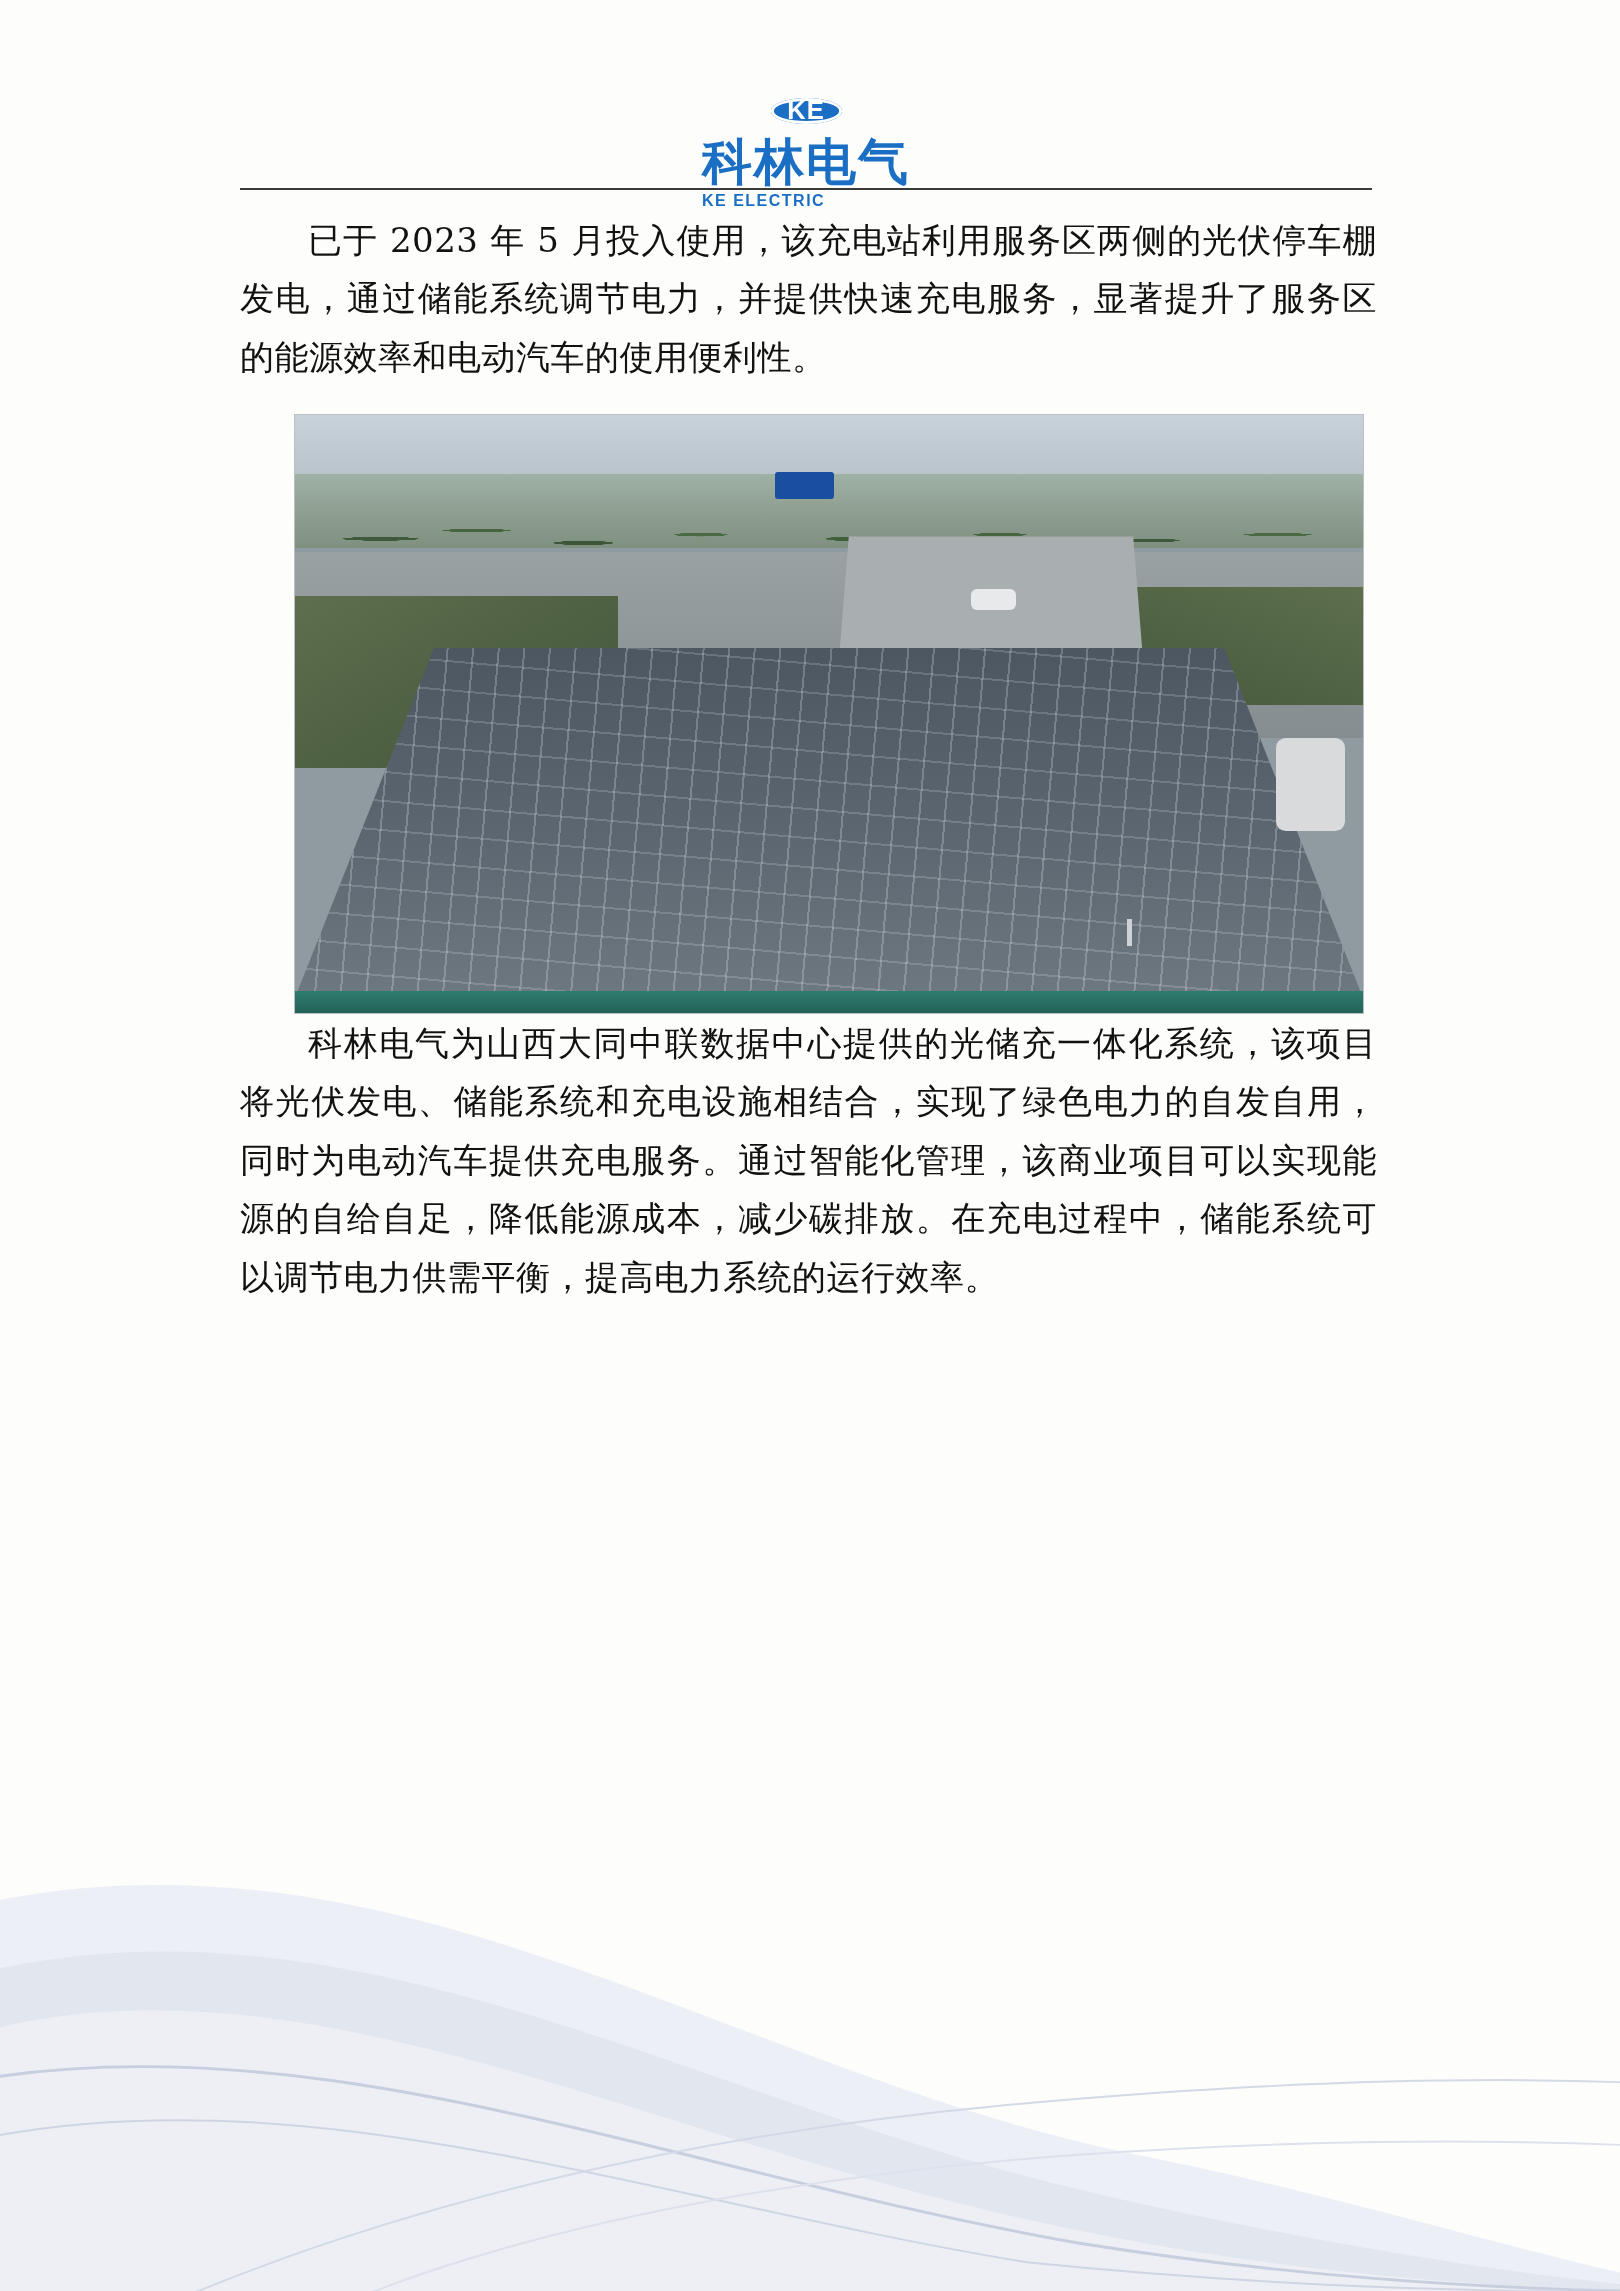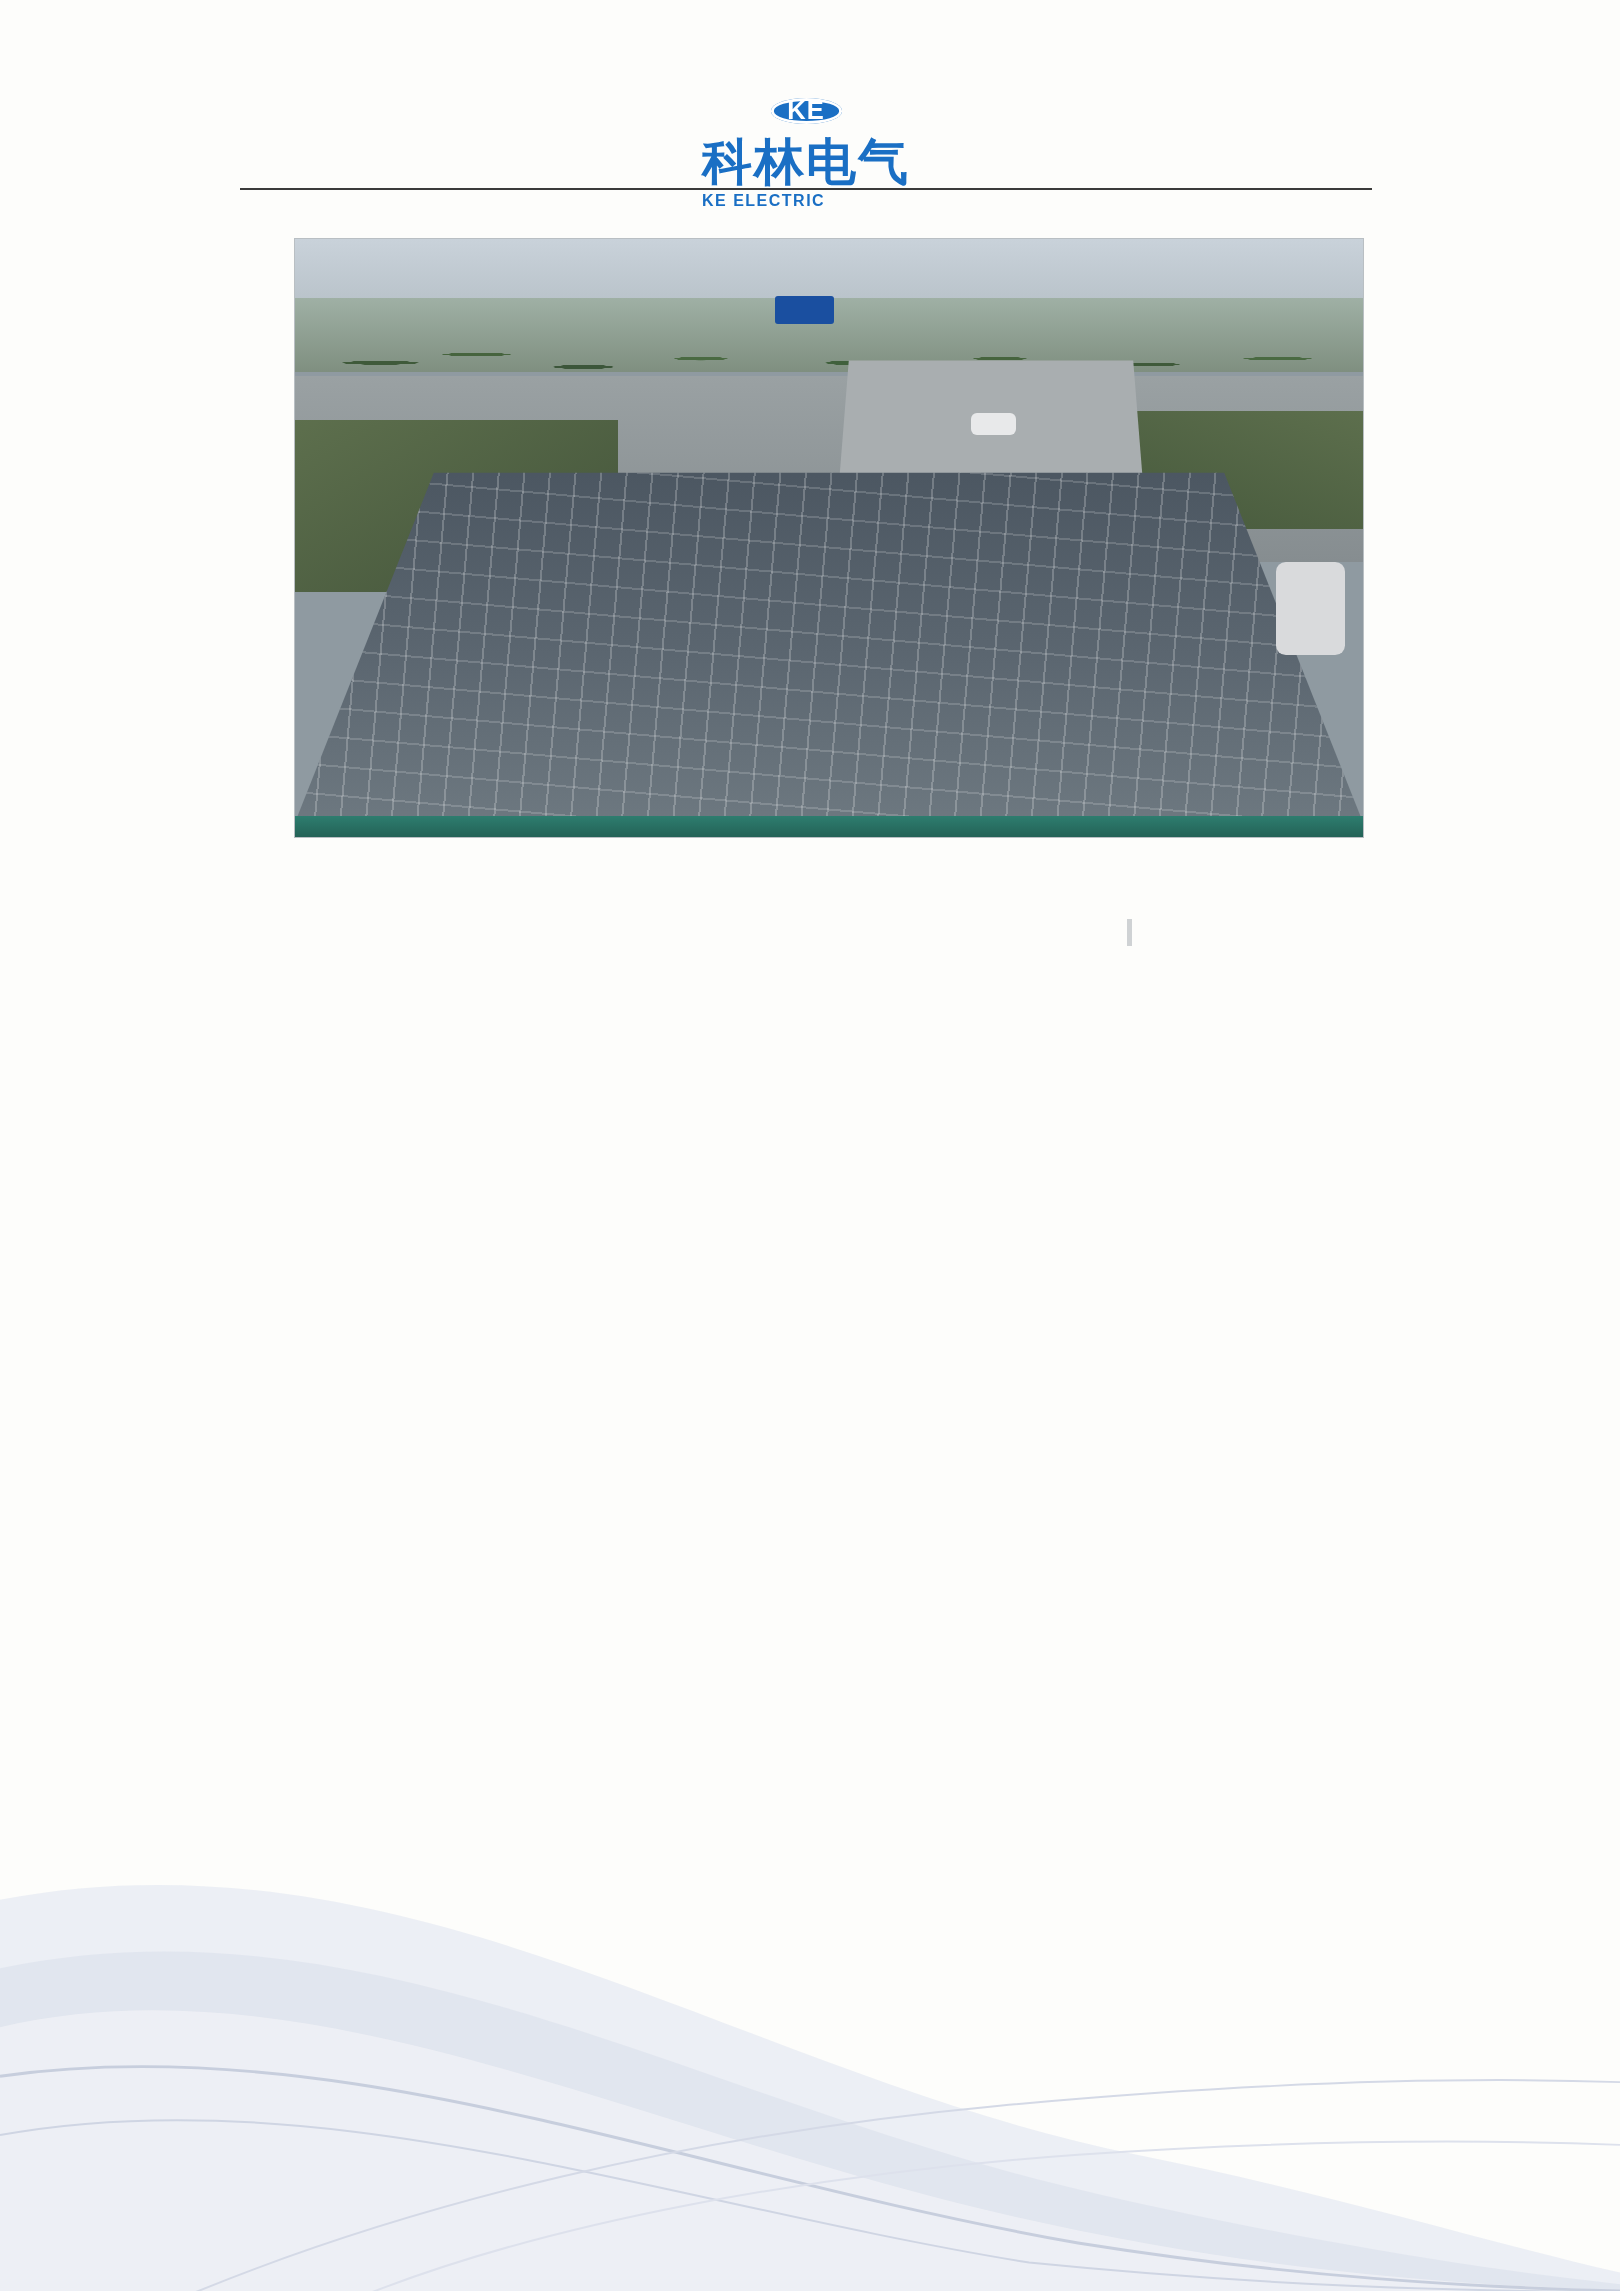--- a/index.html
+++ b/index.html
@@ -239,20 +239,21 @@
       <div class="logo-text">
         <span class="logo-cn">科林电气</span>
         <span class="logo-en">KE ELECTRIC</span>
       </div>
     </div>
     <div class="header-rule"></div>
   </div>
 
   <div class="content">
 
+    <p class="para">已于 2023 年 5 月投入使用，该充电站利用服务区两侧的光伏停车棚发电，通过储能系统调节电力，并提供快速充电服务，显著提升了服务区的能源效率和电动汽车的使用便利性。</p>
 
     <div class="photo">
       <div class="ph-sky"></div>
       <div class="ph-far"></div>
       <div class="ph-trees"></div>
       <div class="ph-ground"></div>
       <div class="ph-grass-l"></div>
       <div class="ph-grass-r"></div>
       <div class="ph-road-c"></div>
       <div class="ph-sign"></div>
@@ -262,20 +263,21 @@
       <div class="ph-panels"></div>
       <div class="ph-car2"></div>
       <div class="ph-beam b1"></div>
 
       <div class="ph-edge"></div>
     </div>
 
     <div class="page-dot"></div>
 
 
+    <p class="para no-indent">科林电气为山西大同中联数据中心提供的光储充一体化系统，该项目将光伏发电、储能系统和充电设施相结合，实现了绿色电力的自发自用，同时为电动汽车提供充电服务。通过智能化管理，该商业项目可以实现能源的自给自足，降低能源成本，减少碳排放。在充电过程中，储能系统可以调节电力供需平衡，提高电力系统的运行效率。</p>
   </div>
 
   <svg class="waves" viewBox="0 0 1653 520" preserveAspectRatio="none">
     <path d="M0,120 C420,40 760,300 1160,380 C1360,420 1520,470 1653,500 L1653,520 L0,520 Z" fill="#e9ecf3" opacity="0.85"></path>
     <path d="M0,190 C380,110 720,330 1120,420 C1340,470 1520,498 1653,512 L1653,520 L0,520 Z" fill="#dfe4ee" opacity="0.8"></path>
     <path d="M0,250 C300,180 620,340 980,430 C1230,492 1450,512 1653,518 L1653,520 L0,520 Z" fill="#eef0f5" opacity="0.9"></path>
     <path d="M0,300 C350,250 700,400 1100,470 C1320,505 1500,515 1653,519" fill="none" stroke="#c7cedd" stroke-width="3"></path>
     <path d="M0,360 C330,300 680,430 1050,490 C1290,514 1480,519 1653,520" fill="none" stroke="#cfd5e3" stroke-width="2"></path>
     <path d="M200,520 C420,430 700,360 1020,330 C1280,306 1480,300 1653,306" fill="none" stroke="#d4d9e6" stroke-width="2"></path>
     <path d="M380,520 C560,450 820,400 1100,380 C1320,365 1500,364 1653,370" fill="none" stroke="#dde1ec" stroke-width="2"></path>

